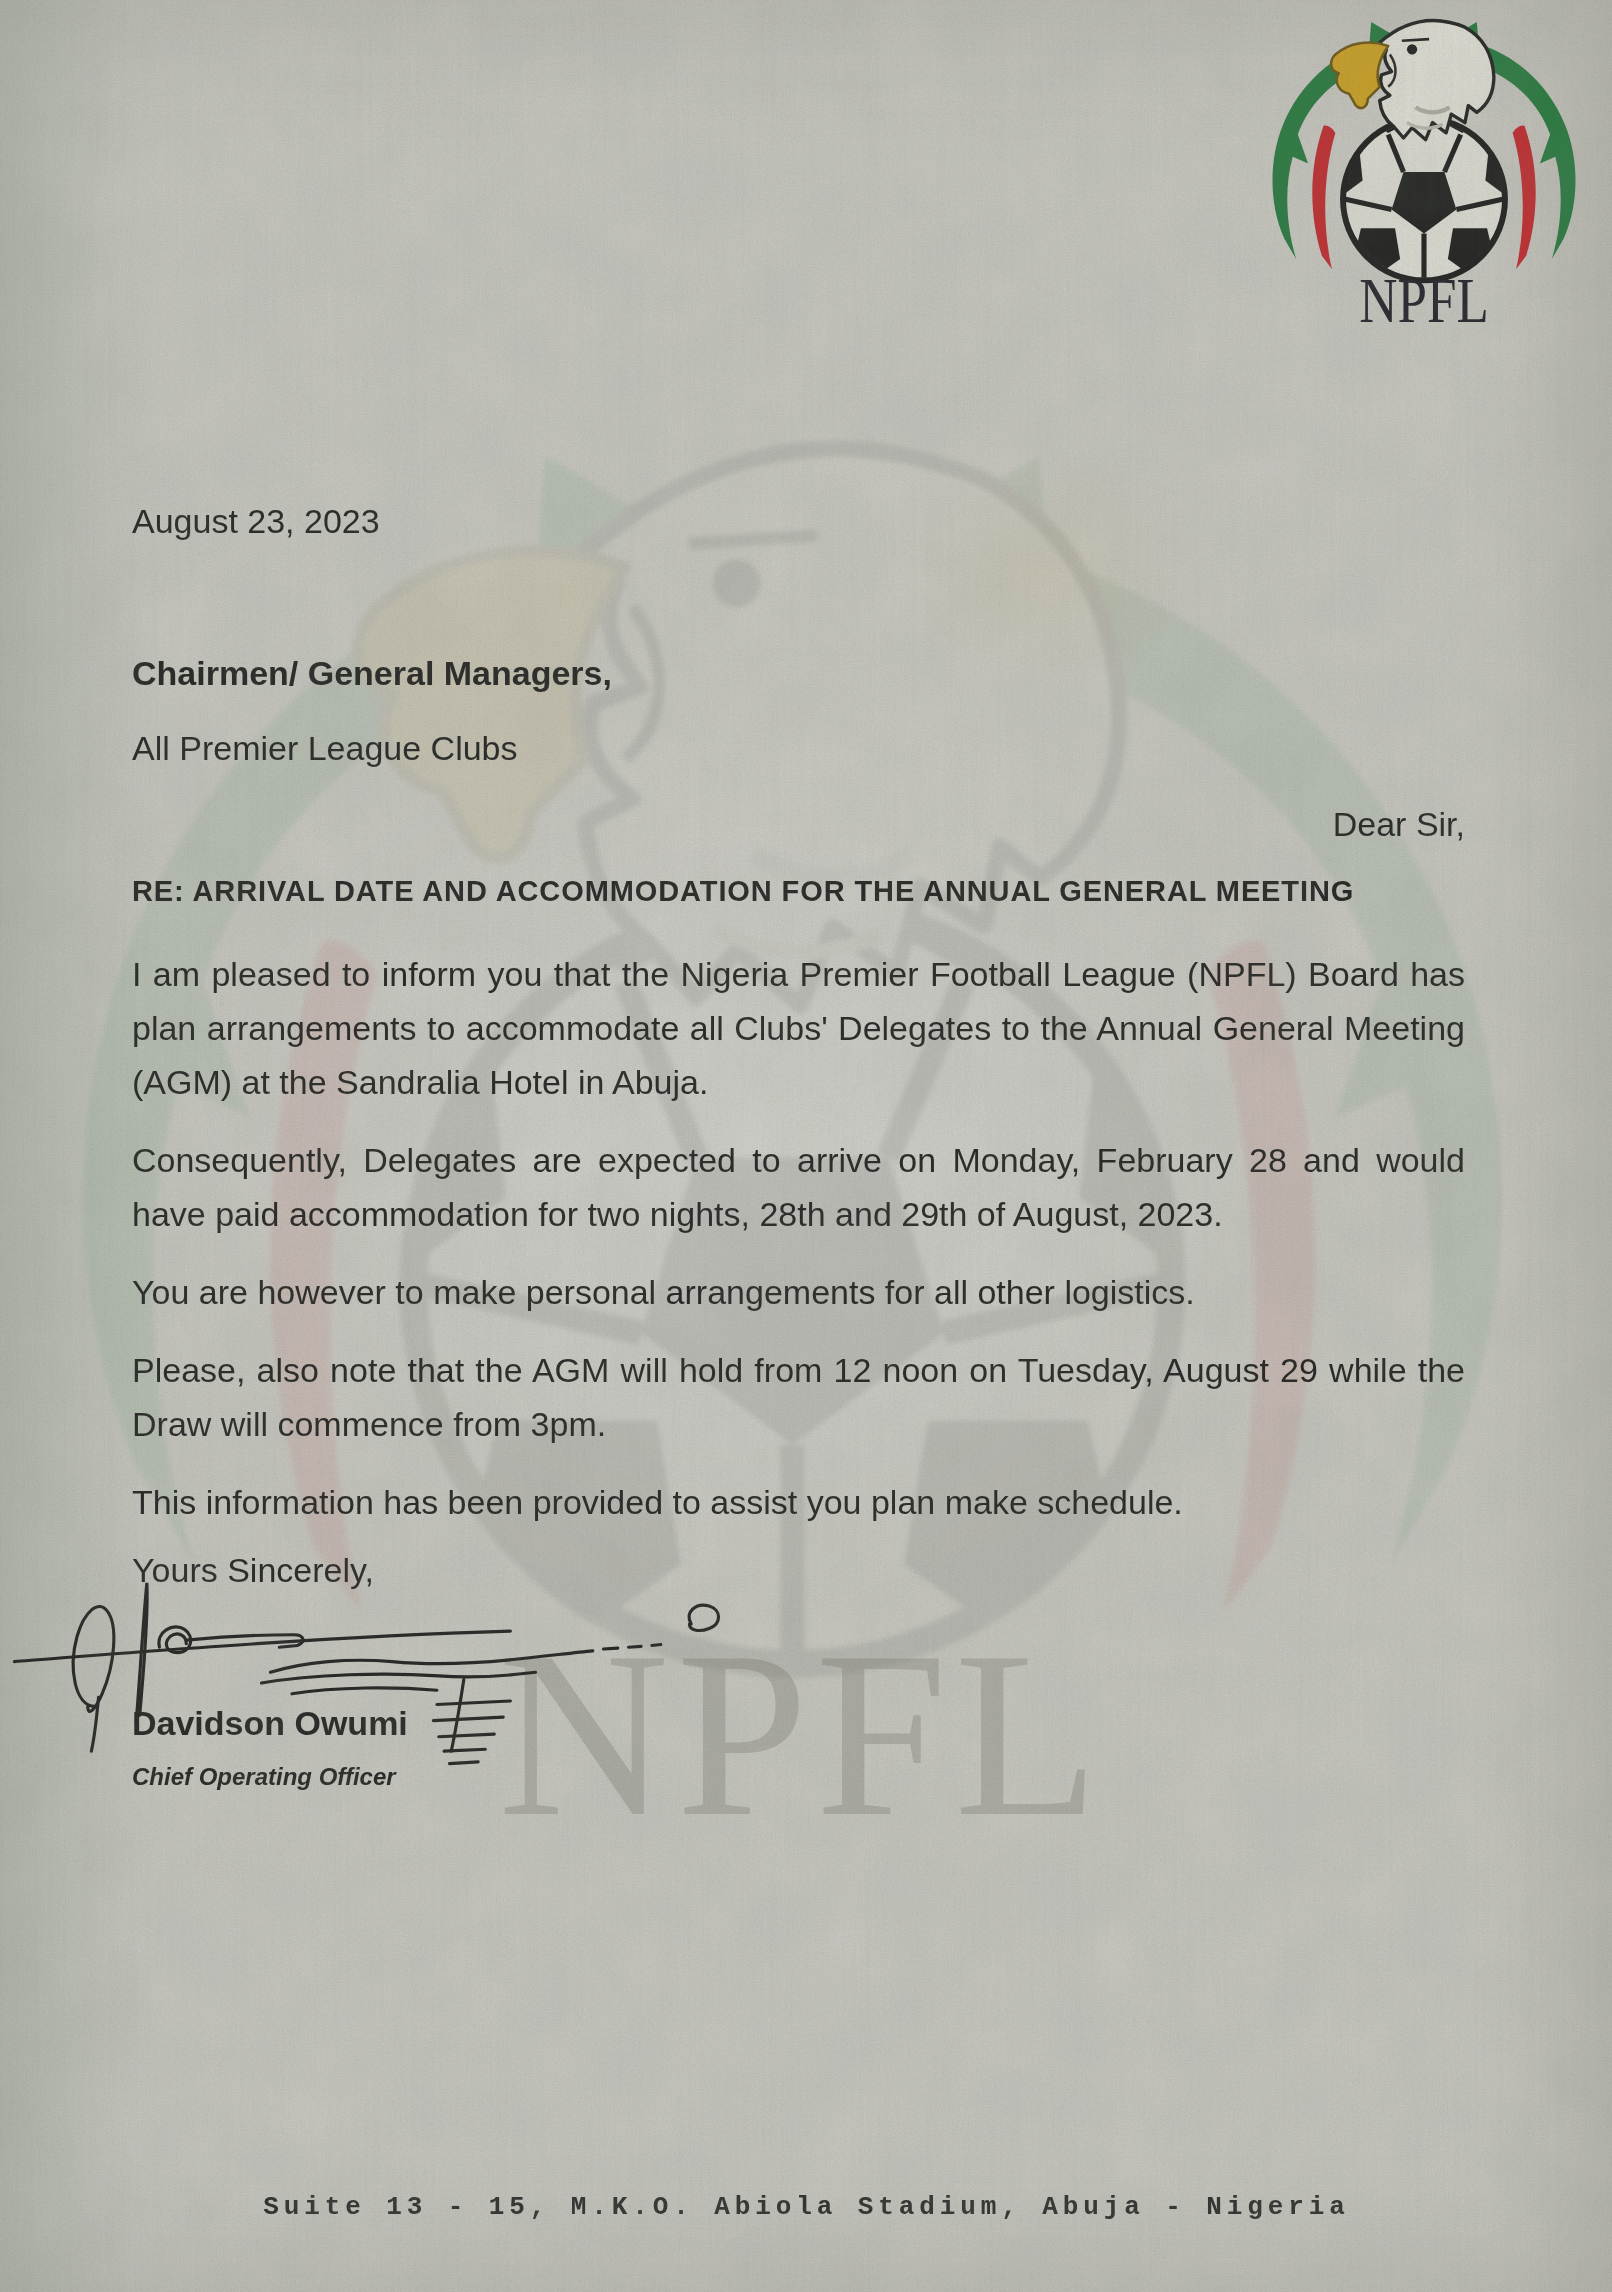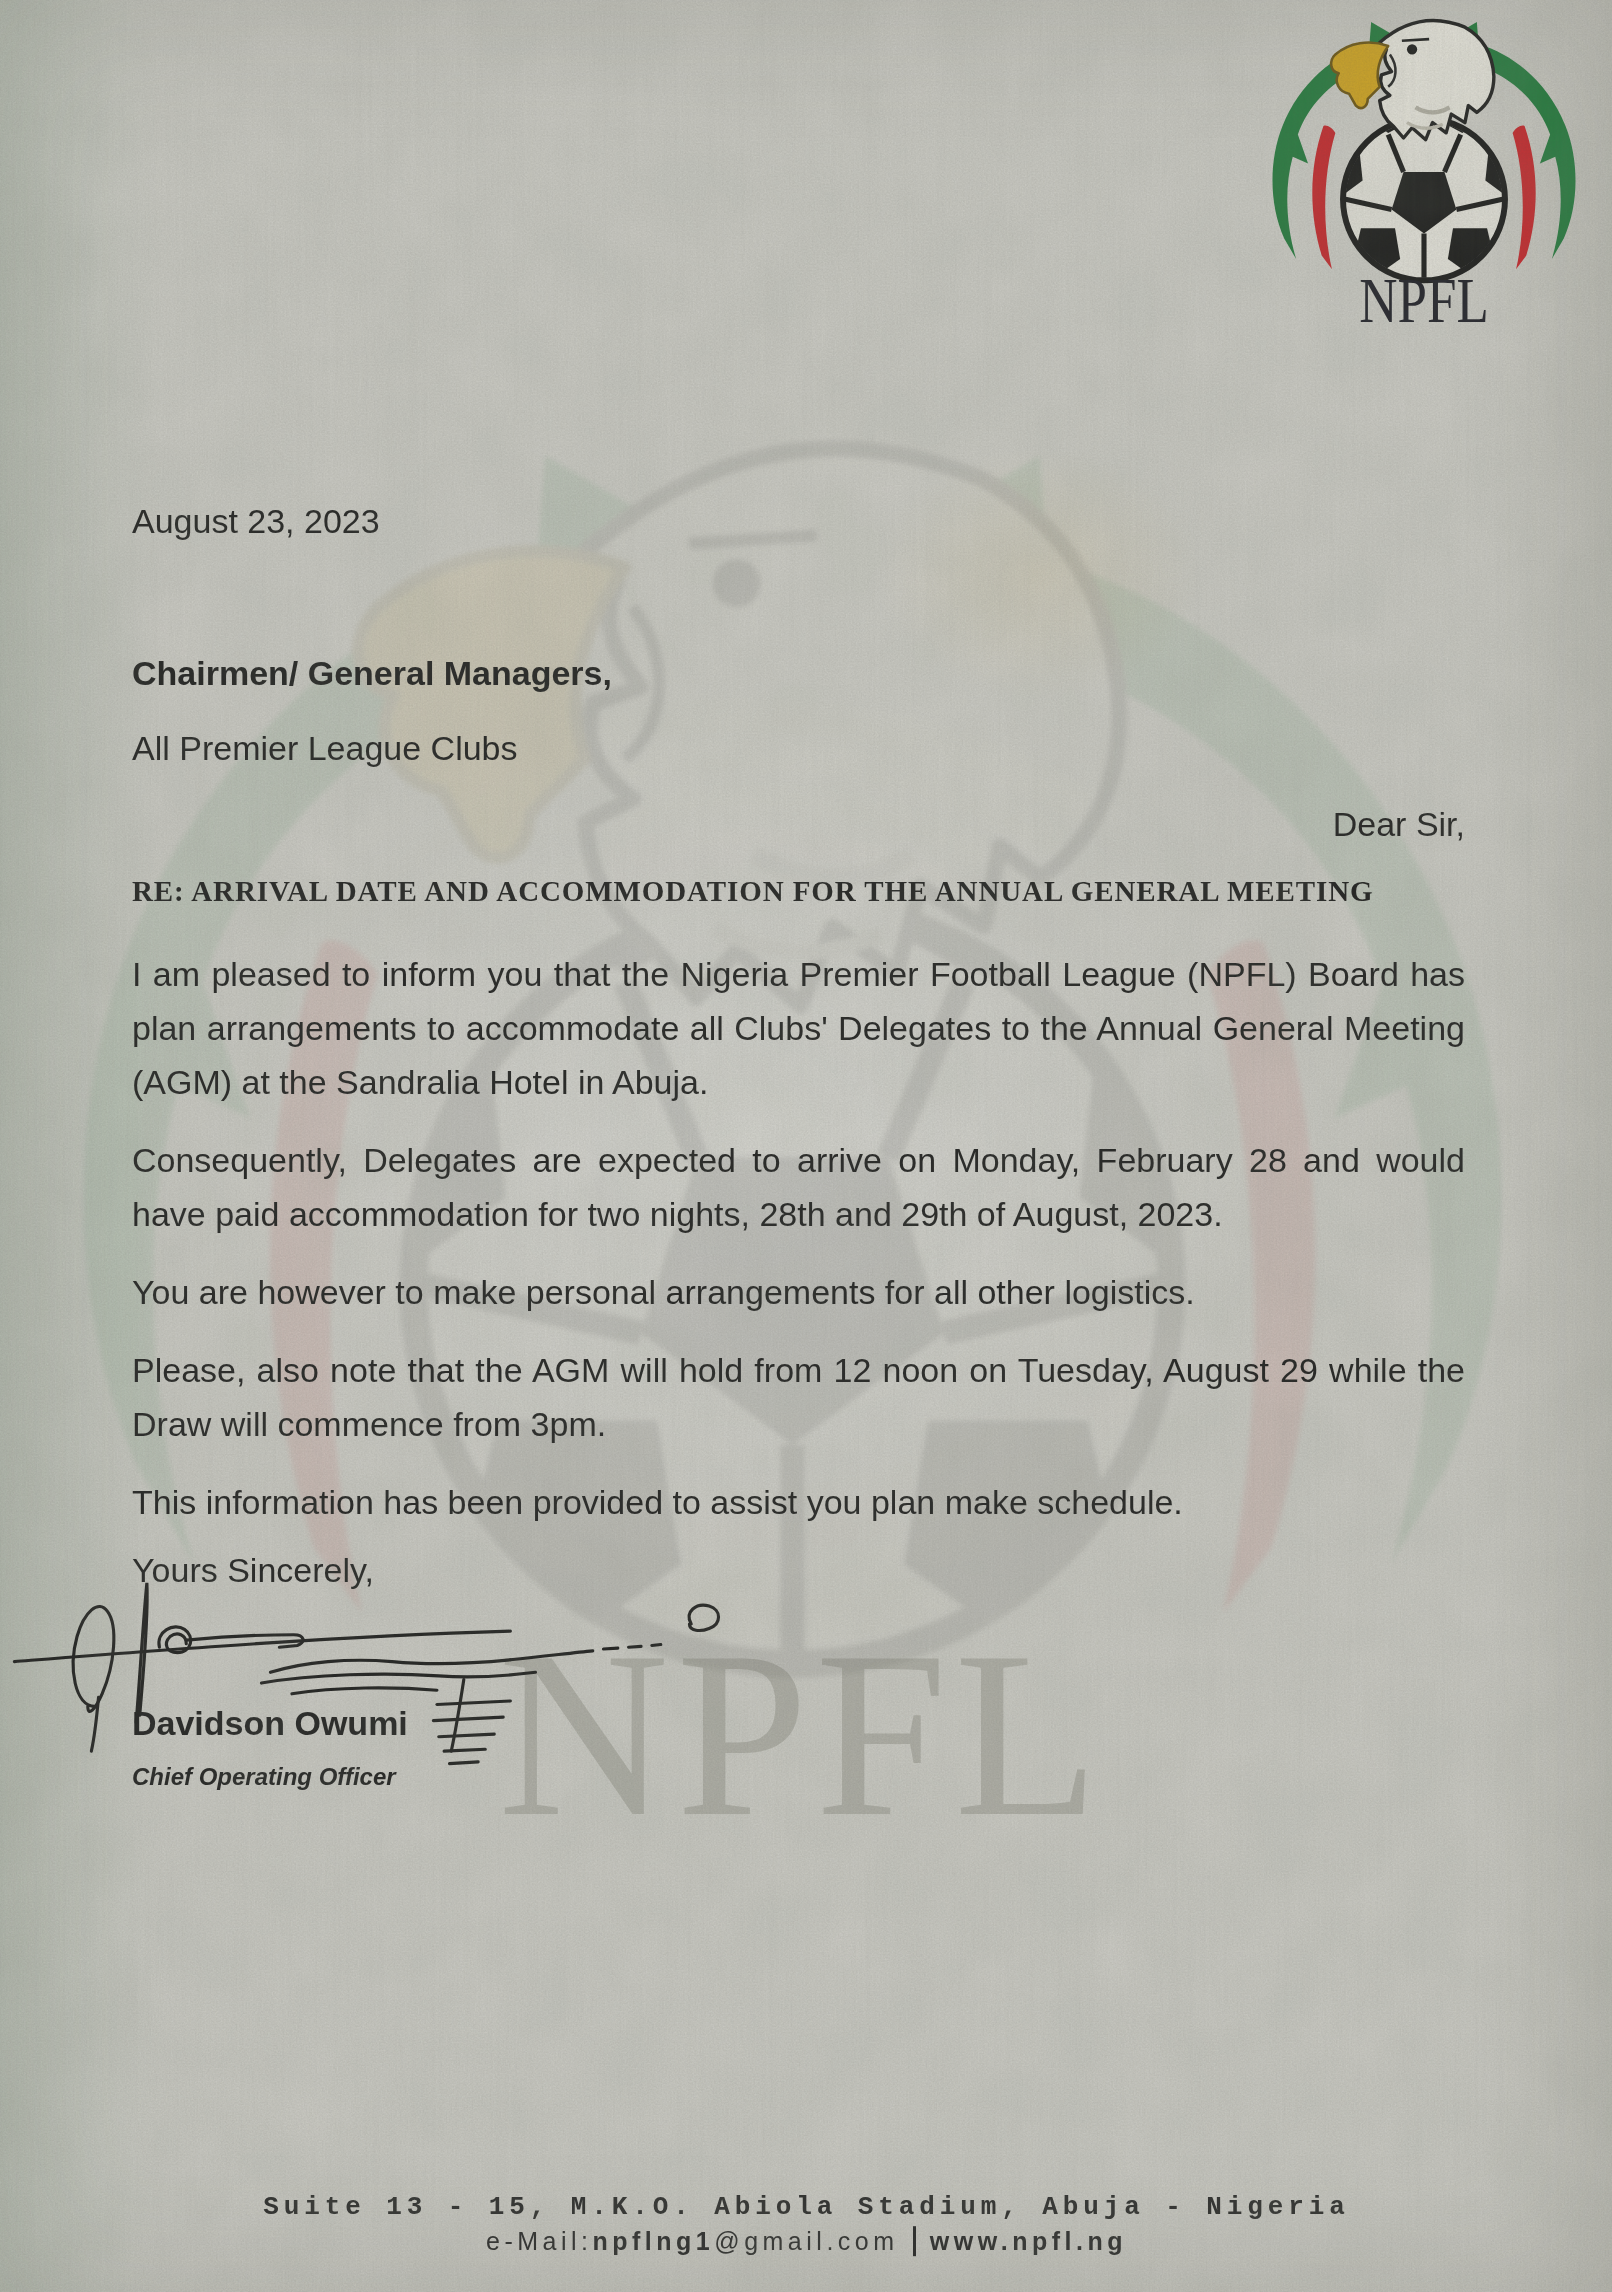--- a/index.html
+++ b/index.html
@@ -27,21 +27,21 @@
   .grain{position:absolute;inset:0;pointer-events:none;}
   .header-logo{position:absolute;left:1245px;top:4.5px;width:358px;height:341px;}
   .letter{position:absolute;left:132px;top:494px;width:1333px;}
   .line{font-size:34px;line-height:54px;margin:0;}
   .date{margin:0;}
   .recipient-bold{font-weight:700;margin-top:98px;}
   .recipient{margin-top:20.6px;}
   .salutation{margin-top:22.4px;text-align:right;}
   .subject{
     font-weight:700;font-size:29px;line-height:54px;letter-spacing:0.9px;
-    white-space:nowrap;margin-top:13.4px;font-family:Liberation Serif, serif;
+    white-space:nowrap;margin-top:13.4px;
   }
   .para{font-size:34px;line-height:54px;text-align:justify;margin:24px 0 0 0;}
   .closing{margin-top:13.4px;}
   .signer{margin-top:99px;}
   .signer-name{font-weight:700;font-size:34px;line-height:54px;}
   .signer-title{font-weight:700;font-style:italic;font-size:24px;line-height:54px;}
   .signature{position:absolute;left:9px;top:1572px;width:761px;height:206px;pointer-events:none;}
   .footer{
     position:absolute;left:0;top:2192px;width:1613px;text-align:center;
     color:#262626;
@@ -158,23 +158,20 @@
       <path d="M492,214 L524,212"></path>
     <path d="M560,98 C600,94 630,90 652,88"></path>
     <path d="M664,86 L680,85"></path>
       <path d="M692,84 L706,83"></path>
       <path d="M718,82 L728,81"></path>
     <path d="M762,58 C754,44 768,34 782,38 C796,42 796,58 782,63 C772,67 760,66 760,58"></path>
   </svg>
 
   <div class="footer">
     <div class="footer-line1">Suite 13 - 15, M.K.O. Abiola Stadium, Abuja - Nigeria</div>
-    <div class="footer-line2">
-      <span>e-Mail:</span><span class="bold">npflng1</span><span>@gmail.com</span><span class="footer-sep"></span><span class="bold">www.npfl.ng</span>
-    </div>
   </div>
 
   <svg class="grain" width="1613" height="2293" viewBox="0 0 1801 2560">
     <filter id="blotch" x="0" y="0" width="100%" height="100%">
       <feTurbulence type="fractalNoise" baseFrequency="0.012" numOctaves="3" seed="7" stitchTiles="stitch"></feTurbulence>
       <feColorMatrix type="matrix" values="0 0 0 0 0.30  0 0 0 0 0.34  0 0 0 0 0.28  0.55 0.55 0.55 0 0"></feColorMatrix>
     </filter>
     <filter id="fibre" x="0" y="0" width="100%" height="100%">
       <feTurbulence type="fractalNoise" baseFrequency="0.22 0.004" numOctaves="2" seed="3" stitchTiles="stitch"></feTurbulence>
       <feColorMatrix type="matrix" values="0 0 0 0 0.25  0 0 0 0 0.25  0 0 0 0 0.22  0.4 0.4 0.4 0 0"></feColorMatrix>

